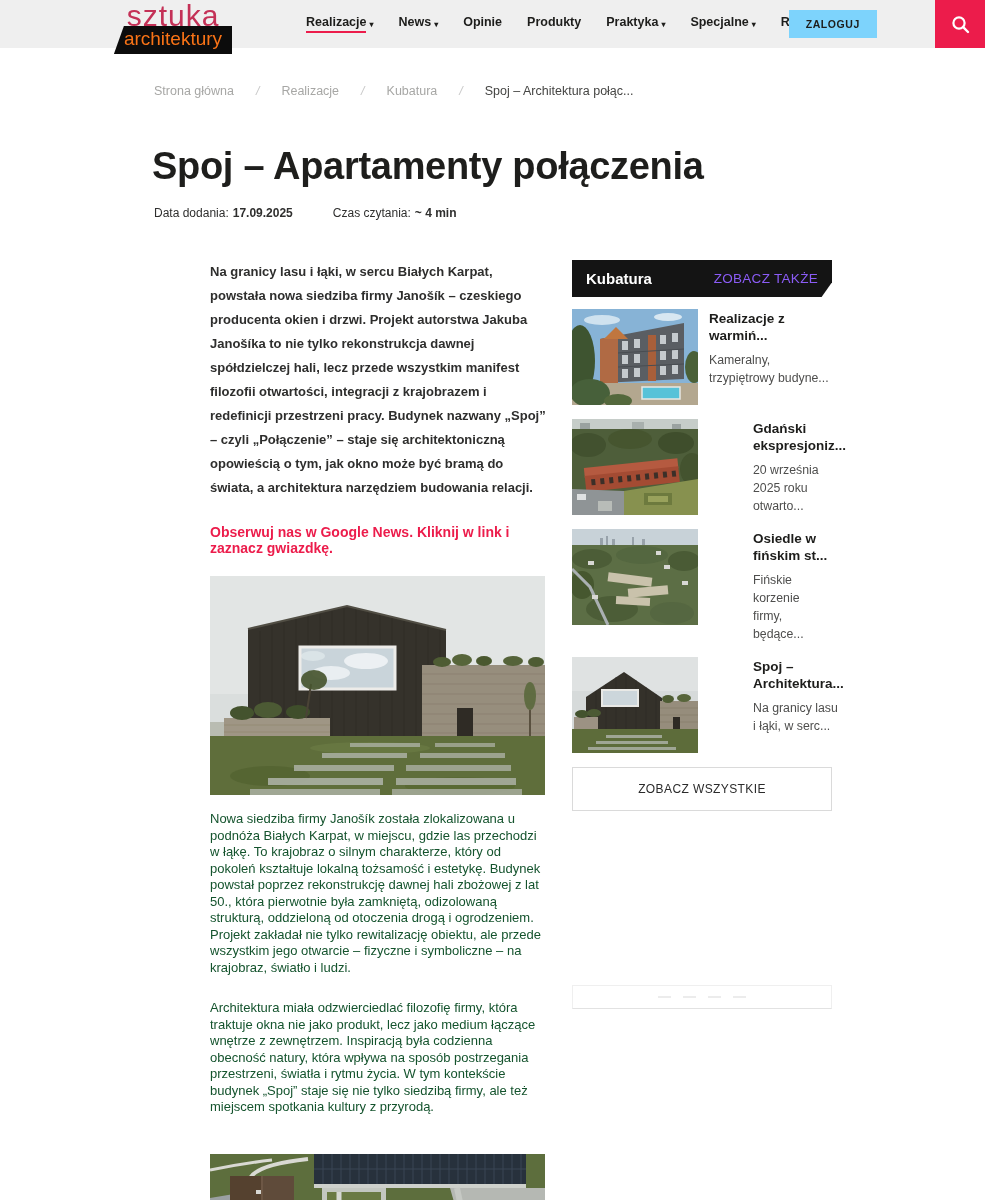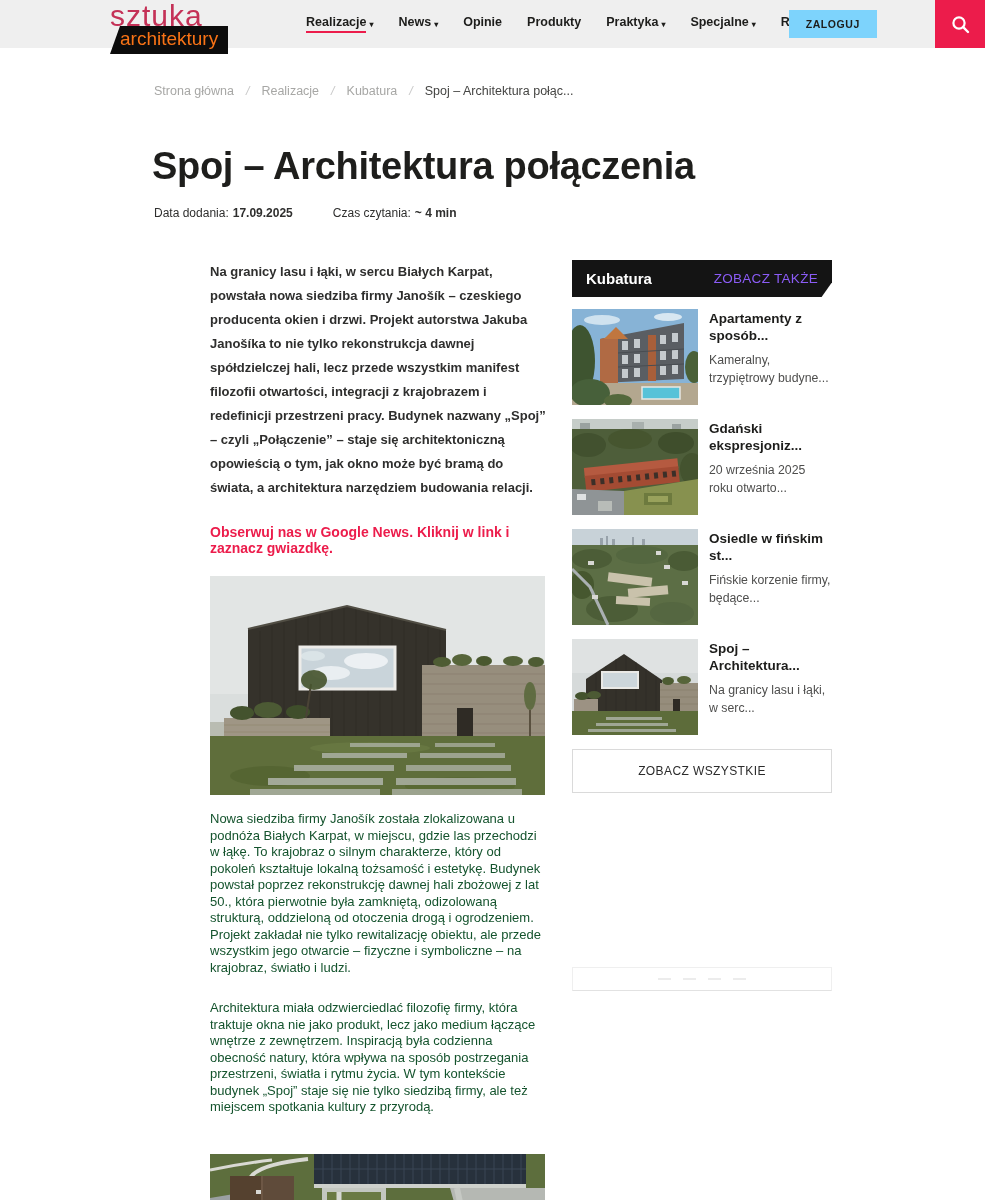--- a/index.html
+++ b/index.html
@@ -5,38 +5,38 @@
   html,body{margin:0;padding:0;}
   body{
     width:985px;height:1200px;overflow:hidden;background:#fff;
     font-family:"Liberation Sans", sans-serif;color:#3c3c3b;
     -webkit-font-smoothing:antialiased;
   }
   .page{position:relative;width:985px;height:1200px;}
 
   
   .header{position:relative;height:48px;background:#efefef;}
-  .logo{position:absolute;left:110px;top:3px;width:150px;z-index:5;cursor:pointer;}
+  .logo{position:absolute;left:98px;top:3px;width:150px;text-align:center;z-index:5;cursor:pointer;}
   .logo-top{display:block;font-size:30px;line-height:26px;color:#c43157;letter-spacing:1px;font-weight:400;}
   .logo-bottom{display:inline-block;background:#0c0c0c;color:#f97316;font-size:19px;line-height:19px;
     padding:3px 10px 6px;margin-top:-3px;clip-path:polygon(10px 0,100% 0,100% 100%,0 100%);}
   .nav{position:absolute;left:306px;top:0;height:48px;display:flex;align-items:center;gap:25px;
     font-size:12.5px;font-weight:bold;color:#1d1d1b;white-space:nowrap;}
   .nav-item{display:flex;align-items:center;gap:3px;cursor:pointer;}
   .nav-item .lbl{padding-bottom:2px;border-bottom:2px solid transparent;}
   .nav-item.active .lbl{border-bottom-color:#ec1c4b;}
   .caret{font-size:8px;color:#1d1d1b;line-height:1;margin-top:2px;}
   .login-btn{position:absolute;right:108px;top:10px;height:28px;padding:0 17px;background:#7dd3fc;
     display:flex;align-items:center;font-size:10.5px;font-weight:bold;letter-spacing:.6px;color:#1d1d1b;
     border:none;cursor:pointer;}
   .search-btn{position:absolute;right:0;top:0;width:50px;height:48px;background:#ec1c4b;border:none;
     display:flex;align-items:center;justify-content:center;cursor:pointer;}
 
   
-  .breadcrumb{margin:36px 0 0 154px;font-size:12.5px;color:#a7a7a5;display:flex;gap:12px;align-items:flex-end;}
+  .breadcrumb{margin:36px 0 0 154px;font-size:12.5px;color:#a7a7a5;display:flex;gap:22px;align-items:flex-end;}
   .breadcrumb .crumb{cursor:pointer;}
   .breadcrumb .sep{color:#c9c9c9;font-style:italic;}
   .breadcrumb .current{color:#454543;}
   .page-title{margin:46px 0 0 152px;width:560px;font-size:38px;line-height:45px;font-weight:bold;
     color:#1e1e1c;letter-spacing:-.3px;}
   .meta{margin:17px 0 0 154px;font-size:12px;color:#2f2f2e;display:flex;gap:40px;text-align:right;}
   .meta b{margin-left:4px;}
 
   
   .content-row{display:flex;margin-top:40px;padding-left:210px;align-items:flex-start;}
@@ -51,21 +51,21 @@
   .para3{margin-top:24px;}
   .fig2{margin-top:38px;}
 
   
   .sidebar{width:260px;flex:none;margin-left:25px;}
   .side-head{height:37px;background:#141414;display:flex;align-items:center;justify-content:space-between;
     padding:0 14px;clip-path:polygon(0 0,100% 0,100% 60%,96% 100%,0 100%);}
   .side-cat{color:#fff;font-size:15px;font-weight:bold;}
   .side-also{color:#8b5cf6;font-size:13.5px;font-weight:normal;letter-spacing:.3px;}
   .side-item{display:flex;margin-top:12px;cursor:pointer;}
-  .side-item + .side-item{margin-top:14px;}
+  .side-item + .side-item{margin-top:14px;gap:44px;}
   .thumb{width:126px;height:96px;flex:none;overflow:hidden;}
   .thumb svg{display:block;}
   .side-text{margin-left:11px;padding-top:1px;}
   .side-title{font-size:13.5px;font-weight:bold;color:#1d1d1b;line-height:17px;margin:0;}
   .side-desc{font-size:12.3px;color:#4e4e4d;line-height:18px;margin:7px 0 0;}
   .see-all{margin-top:14px;height:44px;border:1px solid #dadada;background:#fff;width:100%;
     display:flex;align-items:center;justify-content:center;font-size:12px;color:#2b2b2b;
     letter-spacing:.4px;cursor:pointer;font-family:inherit;}
   .ad-box{margin-top:174px;height:22px;border:1px solid #efefef;border-bottom-color:#e2e2e2;
     display:flex;align-items:center;justify-content:center;gap:12px;}
@@ -120,21 +120,21 @@
   <nav class="breadcrumb">
     <span class="crumb">Strona główna</span>
     <span class="sep">/</span>
     <span class="crumb">Realizacje</span>
     <span class="sep">/</span>
     <span class="crumb">Kubatura</span>
     <span class="sep">/</span>
     <span class="crumb current">Spoj – Architektura połąc...</span>
   </nav>
 
-  <h1 class="page-title">Spoj – Architektura połączenia</h1>
+  <h1 class="page-title">Spoj – Apartamenty połączenia</h1>
   <div class="meta">
     <span>
       <span>Data dodania:</span><b>17.09.2025</b>
     </span>
     <span>
       <span>Czas czytania:</span><b>~ 4 min</b>
     </span>
   </div>
 
   <div class="content-row">
@@ -332,21 +332,21 @@
             <rect y="74" width="126" height="22" fill="#b3a78f"></rect>
             <rect x="70" y="78" width="38" height="12" fill="#57c2d8"></rect>
             <rect x="70" y="78" width="38" height="12" fill="none" stroke="#e8e8e4" stroke-width="1.5"></rect>
             <ellipse cx="8" cy="52" rx="15" ry="36" fill="#3e5430"></ellipse>
             <ellipse cx="18" cy="84" rx="20" ry="14" fill="#47603a"></ellipse>
             <ellipse cx="122" cy="58" rx="9" ry="16" fill="#4a6038"></ellipse>
             <ellipse cx="46" cy="92" rx="14" ry="7" fill="#54683c"></ellipse>
           </svg>
         </div>
         <div class="side-text">
-          <p class="side-title">Apartamenty z sposób...</p>
+          <p class="side-title">Realizacje z warmiń...</p>
           <p class="side-desc">Kameralny, trzypiętrowy budyne...</p>
         </div>
       </div>
 
       <div class="side-item">
         <div class="thumb">
           <svg width="126" height="96" viewBox="0 0 126 96" preserveAspectRatio="none">
             <rect width="126" height="96" fill="#4e5e3a"></rect>
             <rect width="126" height="10" fill="#c6cdc9"></rect>
             <rect x="8" y="4" width="10" height="6" fill="#9aa2a0"></rect>

